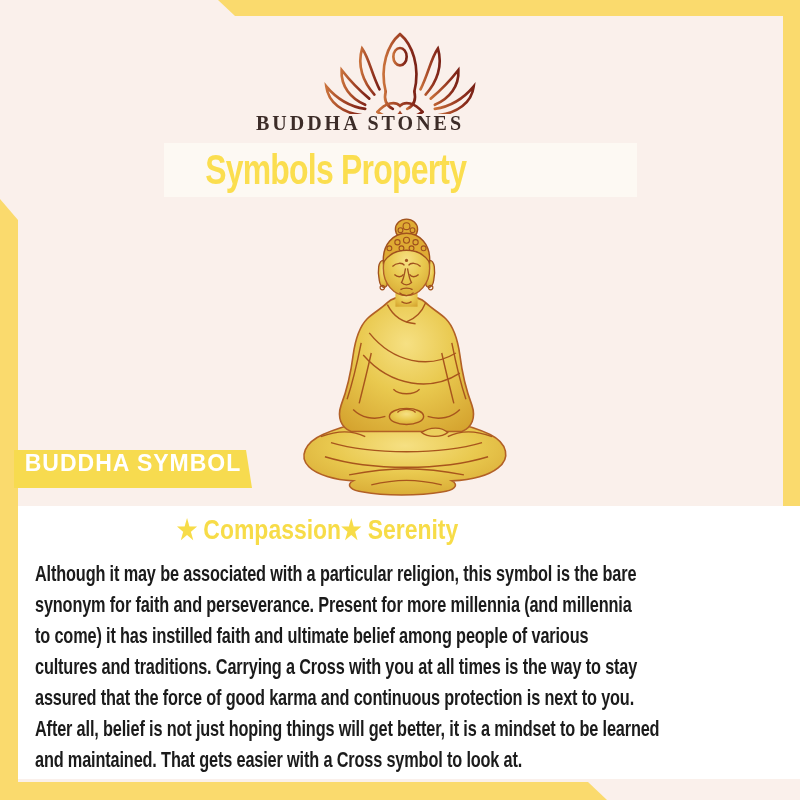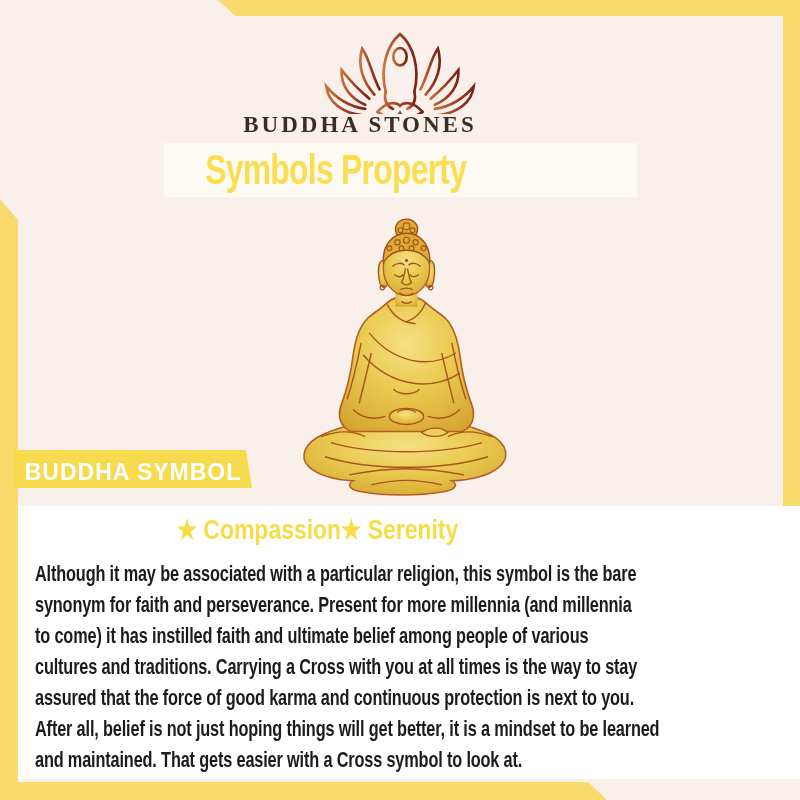--- a/index.html
+++ b/index.html
@@ -13,37 +13,37 @@
   .band-right{left:783px;top:0;width:17px;height:589px;
     clip-path:polygon(0 0,17px 0,17px 589px,0 544px);}
   .band-left{left:0;top:199px;width:18px;height:601px;
     clip-path:polygon(0 0,18px 21px,18px 601px,0 601px);}
   .band-bottom{left:0;top:782px;width:607px;height:18px;
     clip-path:polygon(0 0,588px 0,607px 18px,0 18px);}
 
   
   .logo-svg{position:absolute;left:318px;top:28px;width:164px;height:86px;}
   .brand-name{position:absolute;left:0;top:112px;width:720px;text-align:center;
-    font-family:"Liberation Serif",serif;font-size:23px;font-weight:600;
+    font-family:"Liberation Serif",serif;font-size:20px;font-weight:600;
     letter-spacing:3px;color:#3c2c28;}
 
   
   .title-box{position:absolute;left:164px;top:143px;width:473px;height:54px;
     background:#fdf9f3;display:flex;align-items:center;justify-content:flex-start;}
   .title-text{display:inline-block;font-size:42px;font-weight:bold;color:#fbde4f;
     transform:scaleX(0.76);transform-origin:center;white-space:nowrap;
     letter-spacing:-1px;}
 
   
   .buddha-svg{position:absolute;left:300px;top:204px;width:213px;height:292px;}
 
   
   .label-banner{position:absolute;left:14px;top:450px;width:238px;height:38px;
     background:#f7db4f;clip-path:polygon(0 0,232px 0,238px 38px,0 38px);
-    display:flex;align-items:flex-end;justify-content:center;}
+    display:flex;align-items:flex-start;justify-content:center;}
   .label-text{color:#ffffff;font-size:23px;font-weight:bold;letter-spacing:1px;
     white-space:nowrap;padding-bottom:2px;}
 
   
   .content-band{position:absolute;left:18px;top:506px;width:782px;height:273px;
     background:#ffffff;}
 
   .subtitle{position:absolute;left:0;top:514px;width:636px;text-align:center;
     white-space:nowrap;}
   .subtitle-inner{display:inline-block;transform:scaleX(0.85);transform-origin:center;

